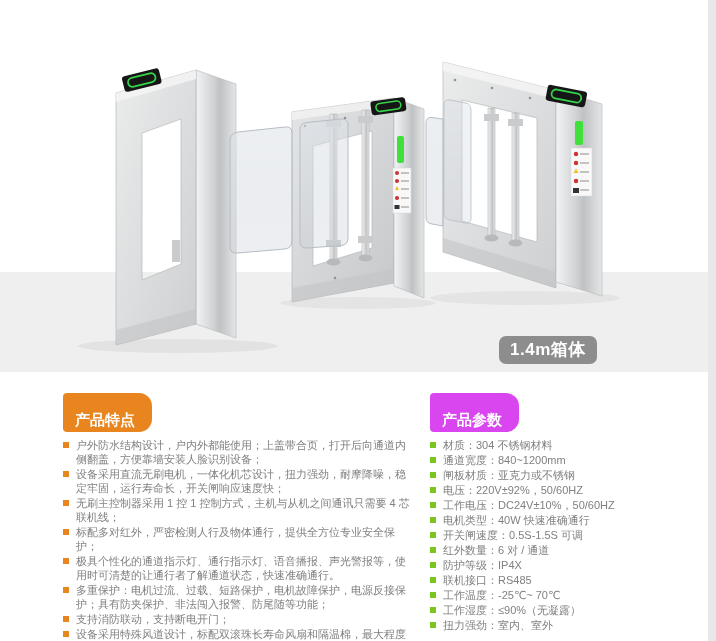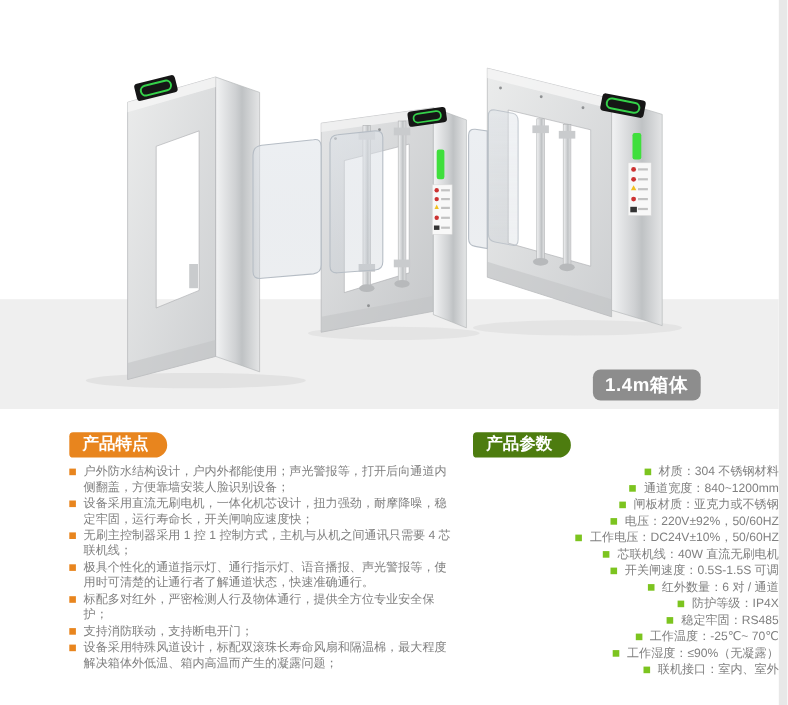--- a/index.html
+++ b/index.html
@@ -4,42 +4,42 @@
 <style>
   html,body{margin:0;padding:0;}
   body{
     width:716px;height:641px;position:relative;background:#ffffff;
     font-family:"Liberation Sans","DejaVu Sans",sans-serif;overflow:hidden;
   }
   .scene{position:absolute;left:0;top:0;width:708px;height:372px;}
   .caption-badge{
     position:absolute;left:499px;top:336px;background:#8d8d8d;color:#fff;
     font-size:17px;font-weight:bold;padding:3px 11px 4px;border-radius:7px;
-    letter-spacing:.5px;line-height:21px;margin-left:40px;
+    letter-spacing:.5px;line-height:21px;
   }
   .scrollbar{position:absolute;right:0;top:0;width:8px;height:641px;background:#e8e8e8;}
   .section{position:absolute;}
   .features{left:63px;top:393px;width:352px;}
   .params{left:430px;top:393px;width:278px;}
   .sec-badge{
     display:inline-block;color:#fff;font-size:15px;font-weight:bold;
-    padding:2px 17px 4px 12px;border-radius:4px 13px 13px 4px;margin-bottom:6px;
+    padding:18px 17px 4px 12px;border-radius:4px 13px 13px 4px;margin-bottom:6px;
     line-height:17px;
   }
   .features .sec-badge{background:#e8851e;}
-  .params .sec-badge{background:#4d7c0f;text-align:center;}
+  .params .sec-badge{background:#d946ef;text-align:center;}
   ul.item-list{list-style:none;margin:0;padding:0;}
   ul.item-list li{
     display:flex;gap:7px;font-size:11px;line-height:14px;color:#808080;
     margin-bottom:1px;align-items:flex-start;
   }
   ul.item-list li .bullet{flex:0 0 auto;width:6px;height:6px;margin-top:4px;}
   .features .bullet{background:#e8851e;}
   .params .bullet{background:#7cc41f;}
-  .params ul.item-list li{line-height:15px;margin-bottom:0;justify-content:flex-end;}
+  .params ul.item-list li{line-height:15px;margin-bottom:0;}
 </style>
 </head>
 <body>
 
 <svg class="scene" viewBox="0 0 708 372" xmlns="http://www.w3.org/2000/svg">
   <defs>
     <linearGradient id="metalV" x1="0" y1="0" x2="1" y2="0">
       <stop offset="0" stop-color="#f2f3f4"></stop>
       <stop offset="0.45" stop-color="#cfd1d3"></stop>
       <stop offset="0.6" stop-color="#bfc2c4"></stop>
@@ -164,44 +164,48 @@
 </svg>
 
 <div class="caption-badge">1.4m箱体</div>
 
 <div class="section features">
   <div class="sec-badge">产品特点</div>
   <ul class="item-list">
 
       <li>
         <span class="bullet"></span>
-        <span>户外防水结构设计，户内外都能使用；声光警报等，打开后向通道内侧翻盖，方便靠墙安装人脸识别设备；</span>
+        <span>户外防水结构设计，户内外都能使用；上盖带合页，打开后向通道内侧翻盖，方便靠墙安装人脸识别设备；</span>
       </li>
 
       <li>
         <span class="bullet"></span>
         <span>设备采用直流无刷电机，一体化机芯设计，扭力强劲，耐摩降噪，稳定牢固，运行寿命长，开关闸响应速度快；</span>
       </li>
 
       <li>
         <span class="bullet"></span>
         <span>无刷主控制器采用 1 控 1 控制方式，主机与从机之间通讯只需要 4 芯联机线；</span>
       </li>
 
 
       <li>
         <span class="bullet"></span>
+        <span>标配多对红外，严密检测人行及物体通行，提供全方位专业安全保护；</span>
+      </li>
+
+      <li>
+        <span class="bullet"></span>
         <span>极具个性化的通道指示灯、通行指示灯、语音播报、声光警报等，使用时可清楚的让通行者了解通道状态，快速准确通行。</span>
       </li>
 
       <li>
         <span class="bullet"></span>
-        <span>标配多对红外，严密检测人行及物体通行，提供全方位专业安全保护；</span>
-      </li>
-
+        <span>多重保护：电机过流、过载、短路保护，电机故障保护，电源反接保护；具有防夹保护、非法闯入报警、防尾随等功能；</span>
+      </li>
 
       <li>
         <span class="bullet"></span>
         <span>支持消防联动，支持断电开门；</span>
       </li>
 
       <li>
         <span class="bullet"></span>
         <span>设备采用特殊风道设计，标配双滚珠长寿命风扇和隔温棉，最大程度解决箱体外低温、箱内高温而产生的凝露问题；</span>
       </li>
@@ -234,53 +238,53 @@
         <span>电压：220V±92%，50/60HZ</span>
       </li>
 
       <li>
         <span class="bullet"></span>
         <span>工作电压：DC24V±10%，50/60HZ</span>
       </li>
 
       <li>
         <span class="bullet"></span>
-        <span>芯联机线：40W 直流无刷电机</span>
+        <span>电机类型：40W 快速准确通行</span>
       </li>
 
       <li>
         <span class="bullet"></span>
         <span>开关闸速度：0.5S-1.5S 可调</span>
       </li>
 
       <li>
         <span class="bullet"></span>
         <span>红外数量：6 对 / 通道</span>
       </li>
 
       <li>
         <span class="bullet"></span>
         <span>防护等级：IP4X</span>
       </li>
 
       <li>
         <span class="bullet"></span>
-        <span>稳定牢固：RS485</span>
+        <span>联机接口：RS485</span>
       </li>
 
       <li>
         <span class="bullet"></span>
         <span>工作温度：-25℃~ 70℃</span>
       </li>
 
       <li>
         <span class="bullet"></span>
         <span>工作湿度：≤90%（无凝露）</span>
       </li>
 
       <li>
         <span class="bullet"></span>
-        <span>联机接口：室内、室外</span>
+        <span>扭力强劲：室内、室外</span>
       </li>
     </ul>
 </div>
 
 <div class="scrollbar"></div>
 
 </body></html>

